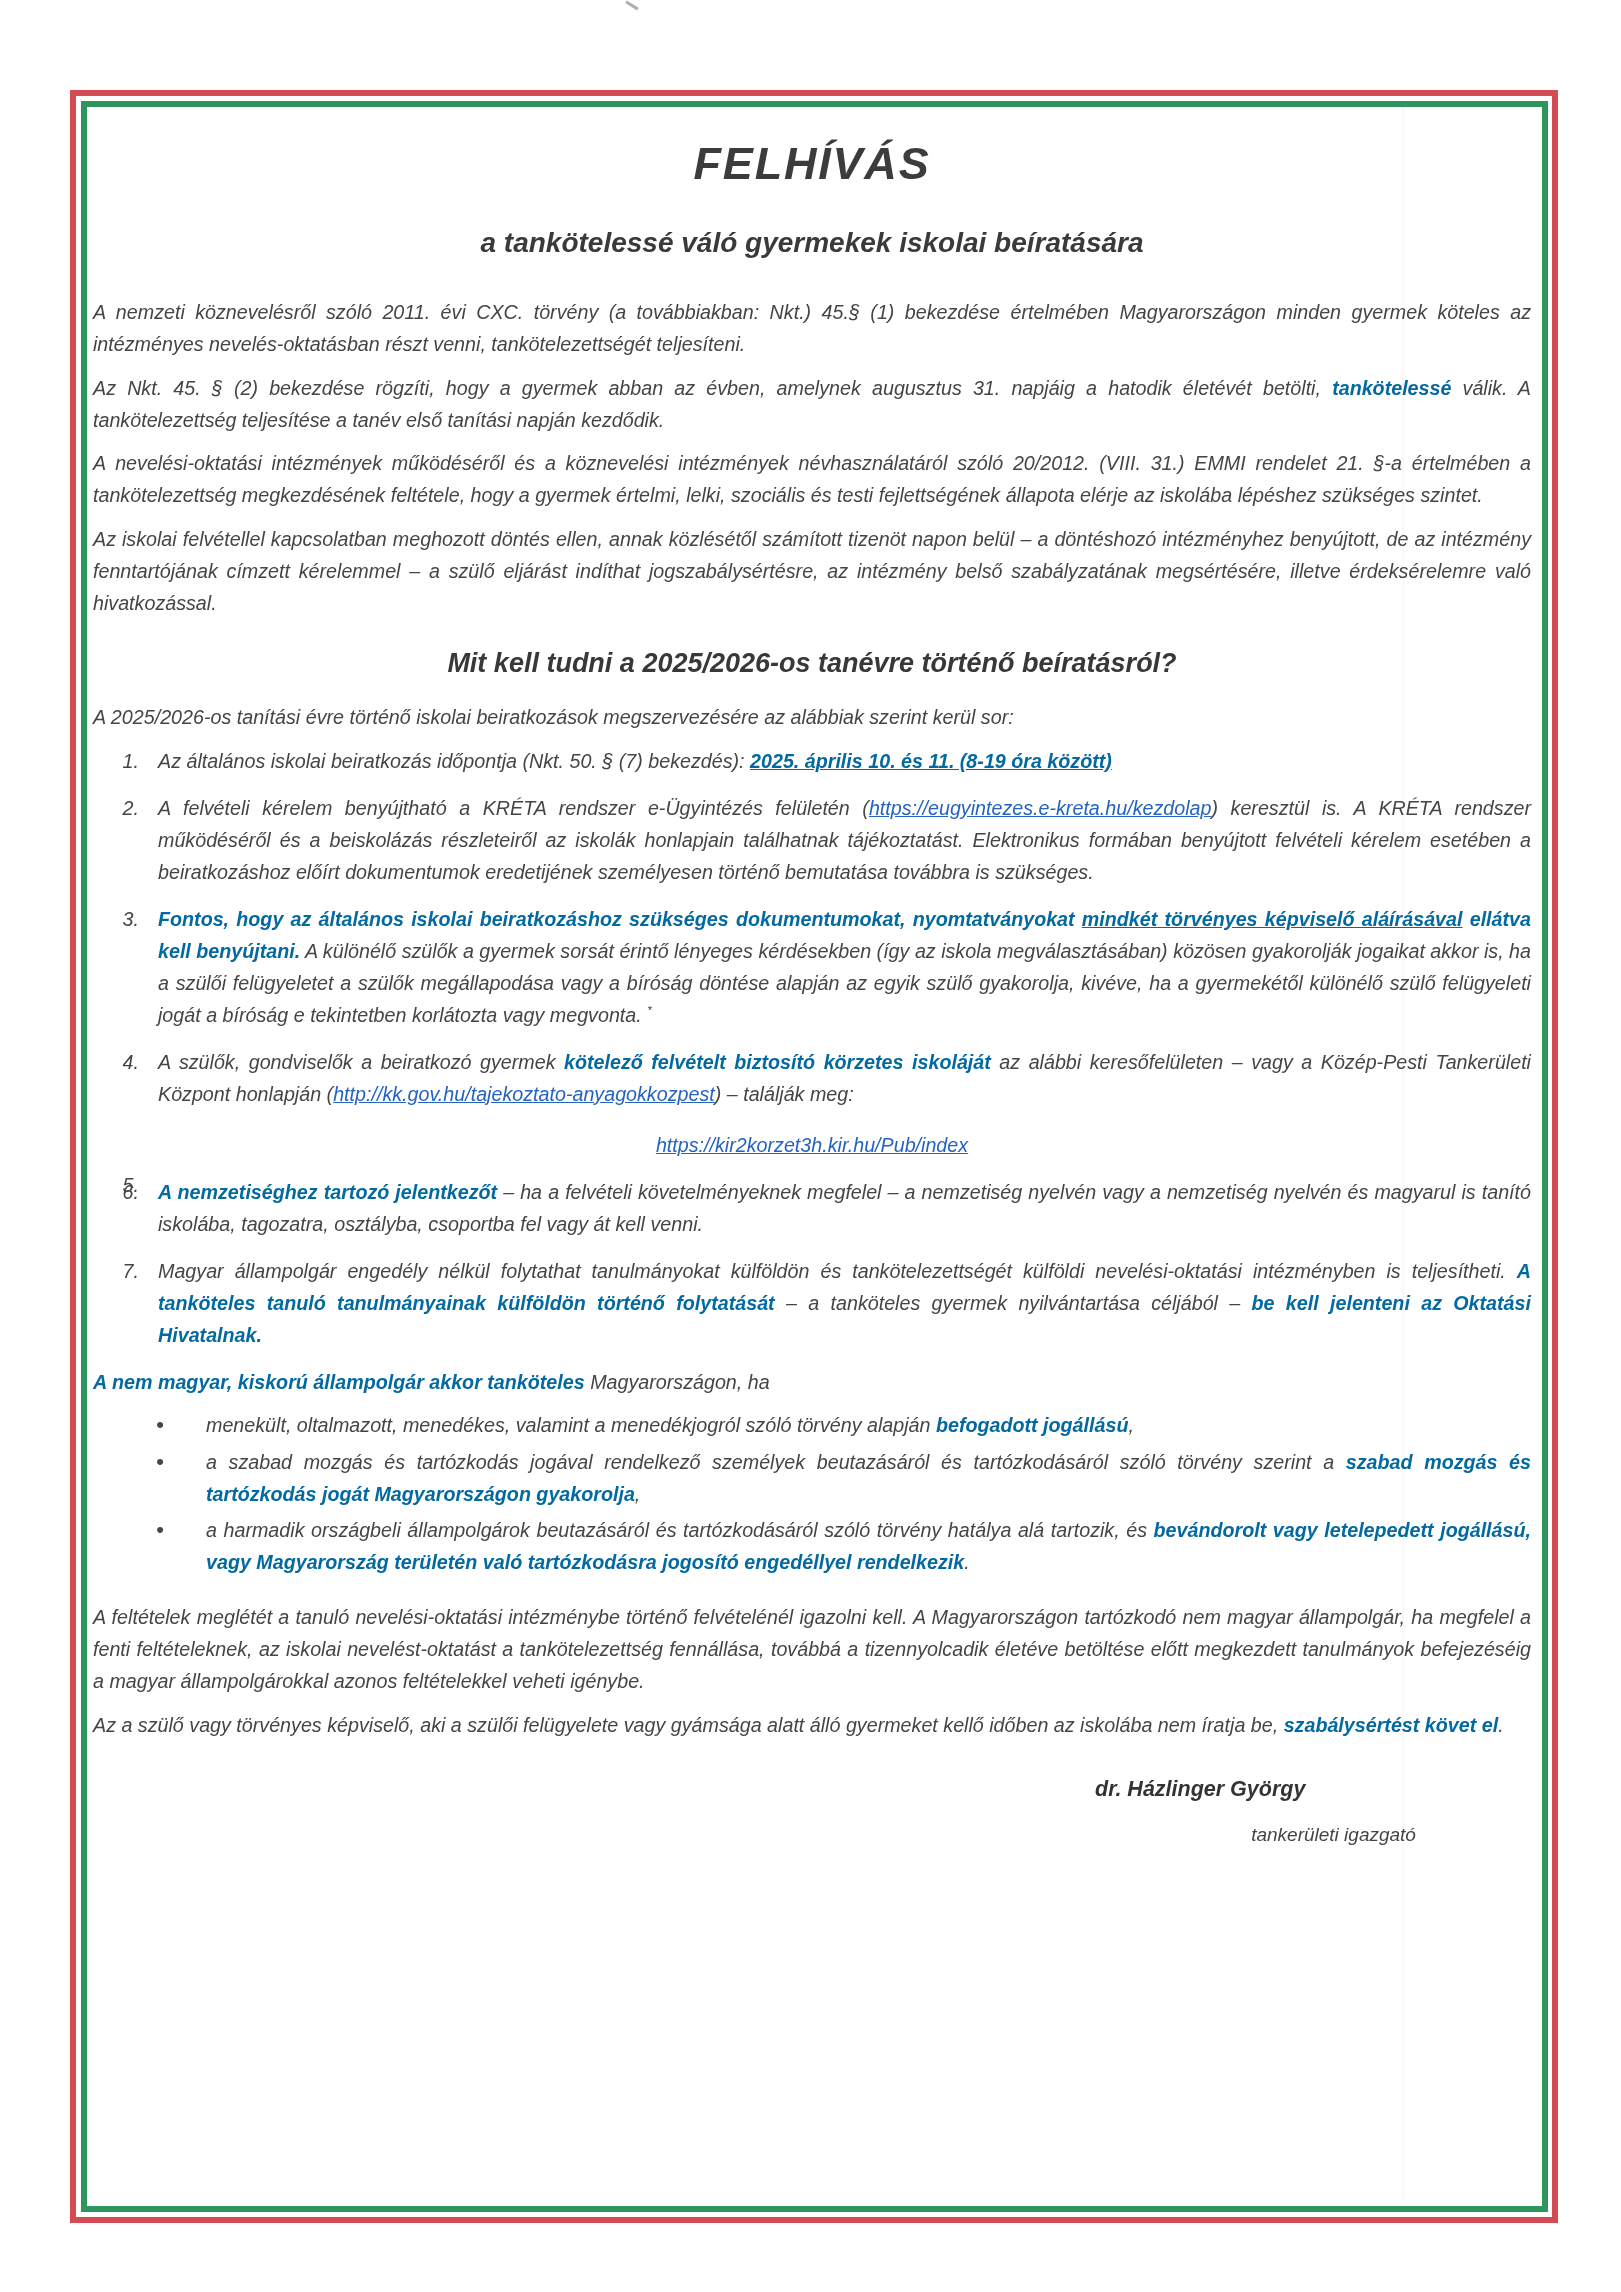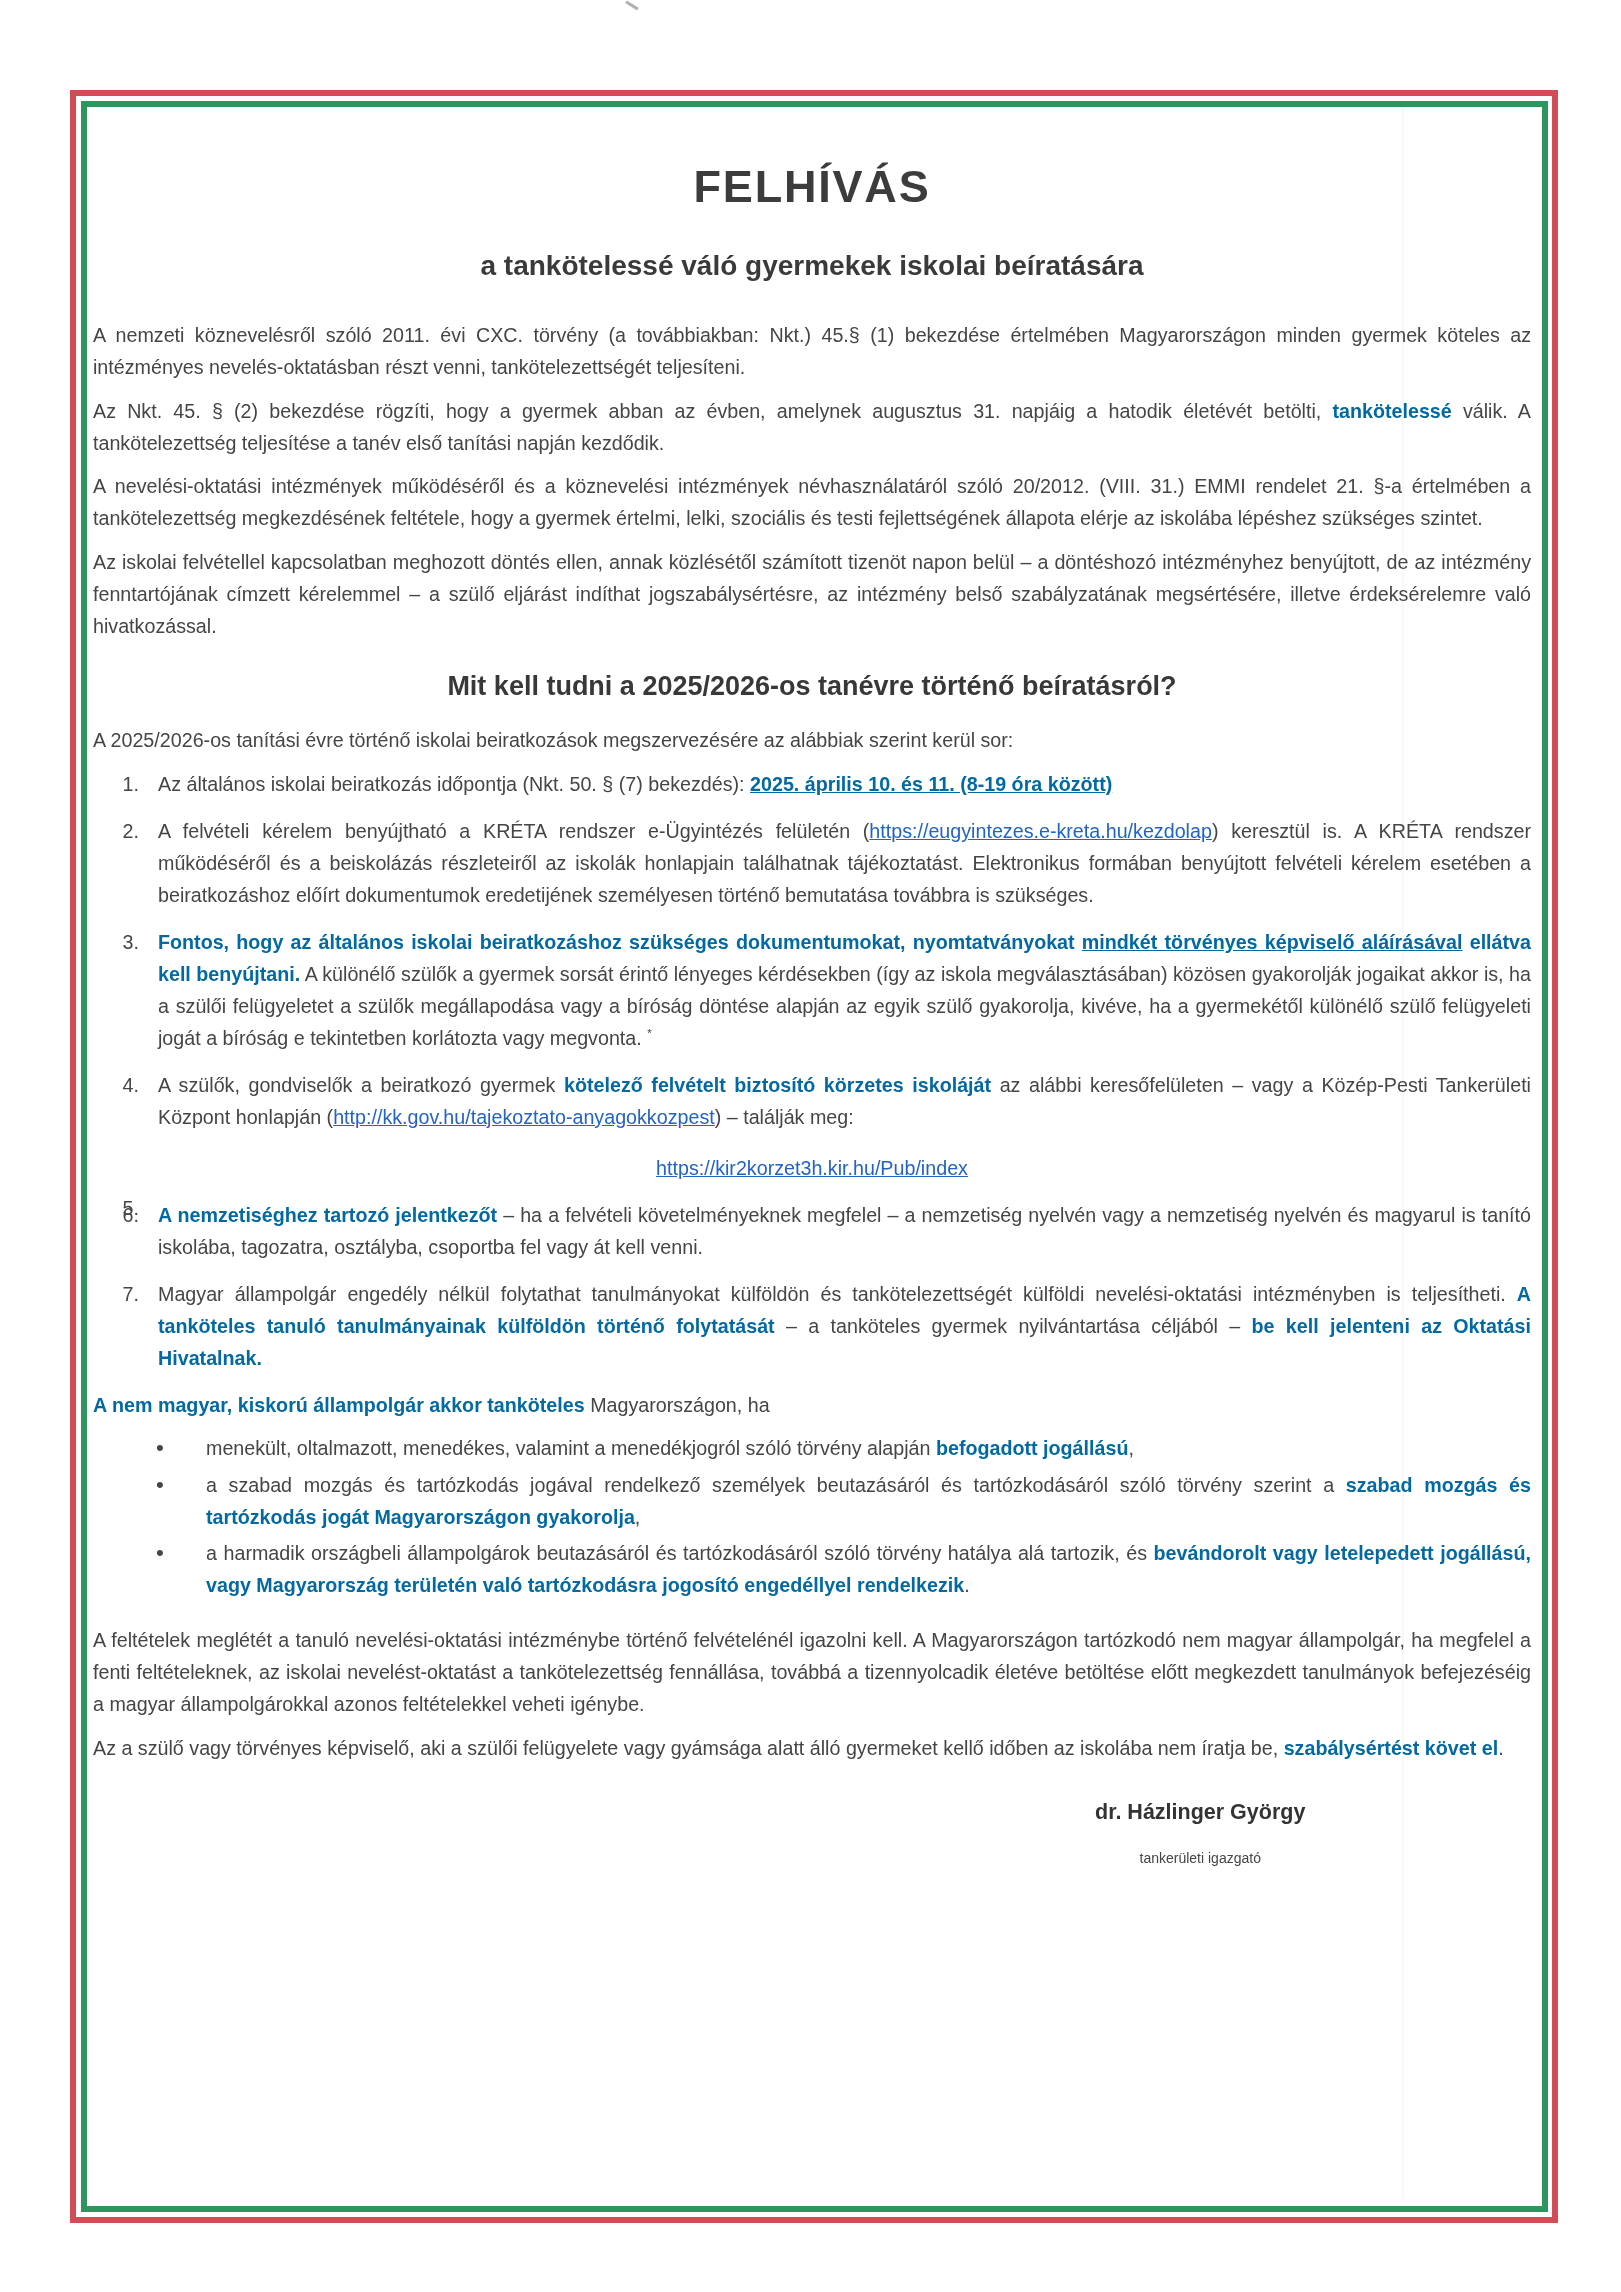--- a/index.html
+++ b/index.html
@@ -18,22 +18,22 @@
   }
   .frame-green{
     position:absolute;left:4.5px;top:5.4px;right:4.5px;bottom:5.4px;
     border:6.3px solid #2d965f;
   }
   .fold-line{
     position:absolute;left:1402px;top:103px;width:1.8px;height:2096px;
     background:rgba(110,110,110,0.05);
   }
   .content{
-    position:absolute;left:93px;top:113px;width:1438px;
-    font-size:19.7px;line-height:32px;
+    position:absolute;left:93px;top:90px;width:1438px;
+    font-size:19.7px;line-height:32px;font-style:italic;
   }
   .doc-title{
     margin:50px 0 0;text-align:center;font-size:45px;line-height:47px;
     font-weight:bold;color:#3c3c3c;letter-spacing:1.8px;
   }
   .doc-subtitle{
     margin:41px 0 38px;text-align:center;font-size:28px;line-height:30px;
     font-weight:bold;color:#3a3a3a;
   }
   .para{margin:0 0 11.6px;text-align:justify;}
@@ -45,21 +45,21 @@
   .li .marker{position:absolute;left:29.6px;top:0;}
   .li-bullet{padding-left:113px;margin-bottom:4.5px;}
   .li-bullet .marker{left:63px;font-size:22.4px;}
   .center-link{margin:19px 0 8px;text-align:center;}
   .b{font-weight:bold;color:#0369a1;}
   .u{text-decoration:underline;}
   .sup{font-size:11.6px;vertical-align:super;line-height:0;}
   .doc-link{color:#2463c2;text-decoration:underline;cursor:pointer;}
   .signature{margin:32px 0 0 62%;width:30%;text-align:center;}
   .sig-name{font-weight:bold;color:#333333;font-size:21.5px;}
-  .sig-role{margin-top:14.3px;font-size:14px;}
+  .sig-role{margin-top:14.3px;font-size:19px;text-align:right;}
 </style>
 </head>
 <body>
 
 <div class="scan-mark-top"></div>
 
 <div class="frame-red">
   <div class="frame-green"></div>
 </div>
 <div class="fold-line"></div>

